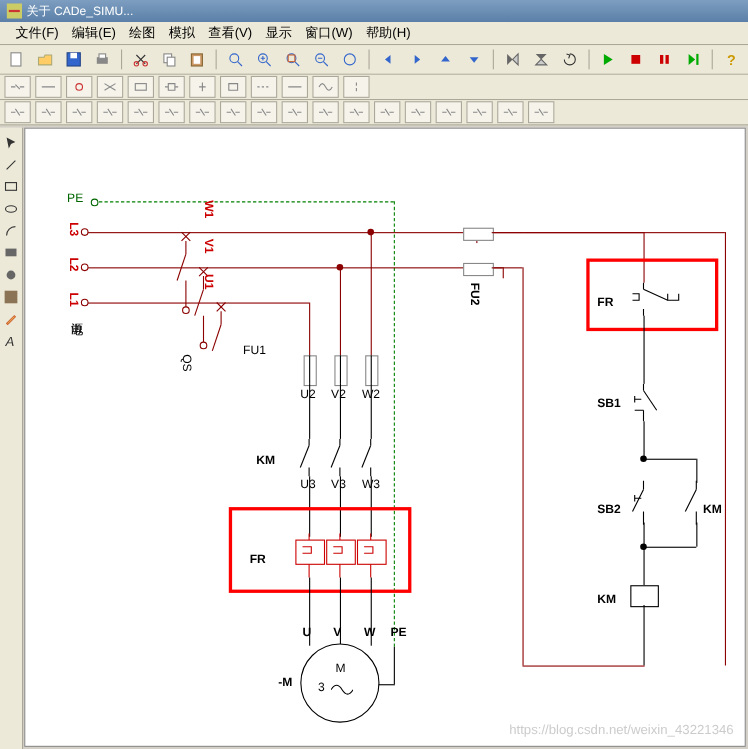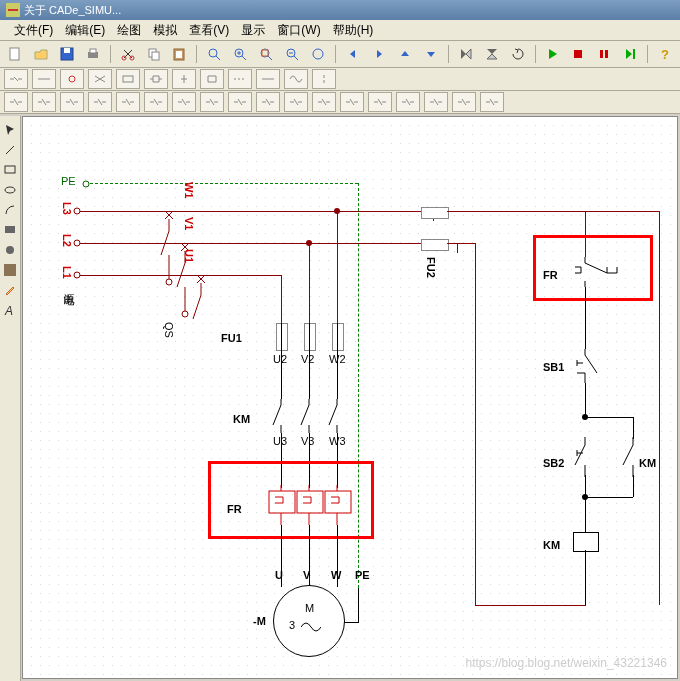--- a/index.html
+++ b/index.html
@@ -476,21 +476,21 @@
 <div class="txt txt-r vert" style="left:160px;top:65px">W1</div>
 <div class="txt txt-r vert" style="left:160px;top:100px">V1</div>
 <div class="txt txt-r vert" style="left:160px;top:132px">U1</div>
 
 <div class="wire wire-v" style="left:258px;top:158px;height:50px"></div>
 <div class="wire wire-v" style="left:286px;top:126px;height:82px"></div>
 <div class="wire wire-v" style="left:314px;top:94px;height:114px"></div>
 <div class="dot" style="left:286px;top:126px"></div>
 <div class="dot" style="left:314px;top:94px"></div>
 
-<div class="txt" style="left:198px;top:215px;font-weight:bold">FU1</div>
+<div class="txt" style="left:198px;top:196px;font-weight:normal">FU1</div>
 <div class="box" style="left:253px;top:206px;width:10px;height:26px"></div>
 <div class="box" style="left:281px;top:206px;width:10px;height:26px"></div>
 <div class="box" style="left:309px;top:206px;width:10px;height:26px"></div>
 <div class="wire wire-v wire-k" style="left:258px;top:206px;height:26px"></div>
 <div class="wire wire-v wire-k" style="left:286px;top:206px;height:26px"></div>
 <div class="wire wire-v wire-k" style="left:314px;top:206px;height:26px"></div>
 <div class="txt" style="left:250px;top:236px">U2</div>
 <div class="txt" style="left:278px;top:236px">V2</div>
 <div class="txt" style="left:306px;top:236px">W2</div>
 
@@ -636,16 +636,16 @@
 <div class="txt" style="left:520px;top:422px;font-weight:bold">KM</div>
 <div class="box" style="left:550px;top:415px;width:24px;height:18px;border-color:#000"></div>
 <div class="wire wire-v wire-k" style="left:562px;top:433px;height:55px"></div>
 
 <div class="wire wire-h" style="left:424px;top:126px;width:28px"></div>
 <div class="wire wire-v" style="left:452px;top:126px;height:362px"></div>
 <div class="wire wire-h" style="left:452px;top:488px;width:111px"></div>
 <div class="wire wire-v" style="left:636px;top:94px;height:394px"></div>
 <div class="wire wire-h" style="left:562px;top:488px;width:0px"></div>
 
-<div class="watermark">https://blog.blog.net/weixin_43221346</div>
+<div class="watermark">https://blog.csdn.net/weixin_43221346</div>
 
 </div>
 </div>
 
 </body></html>

